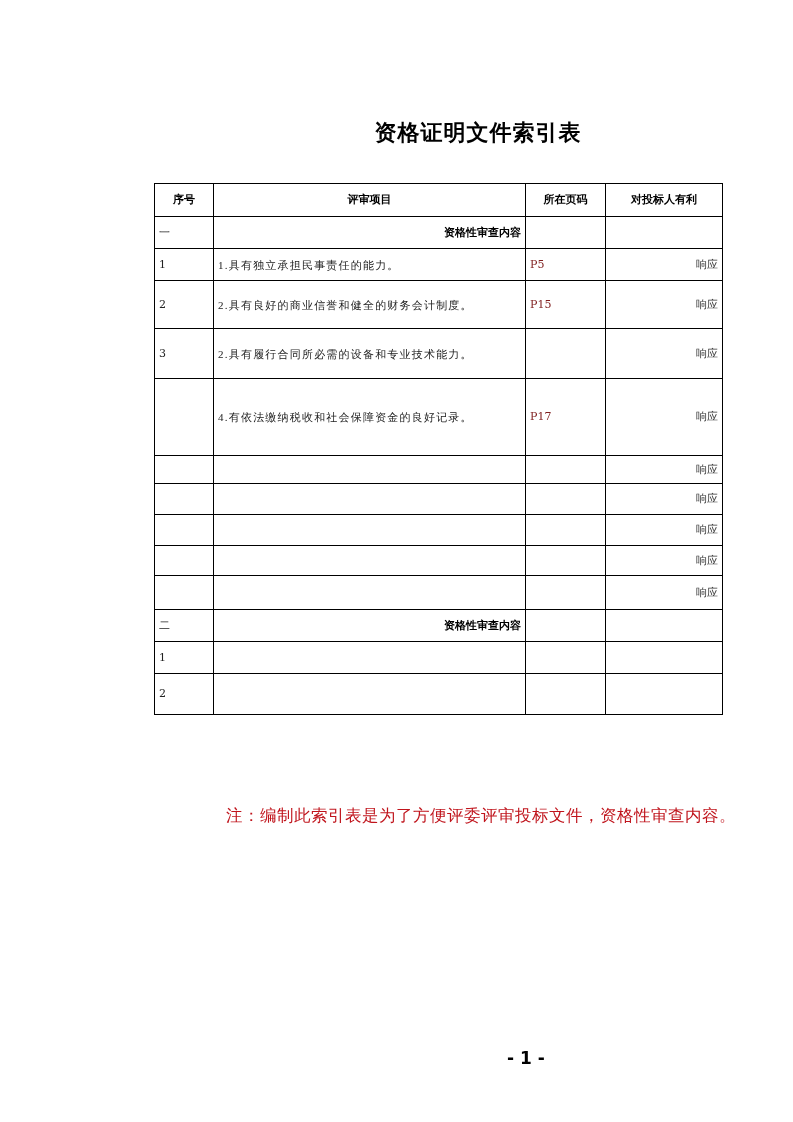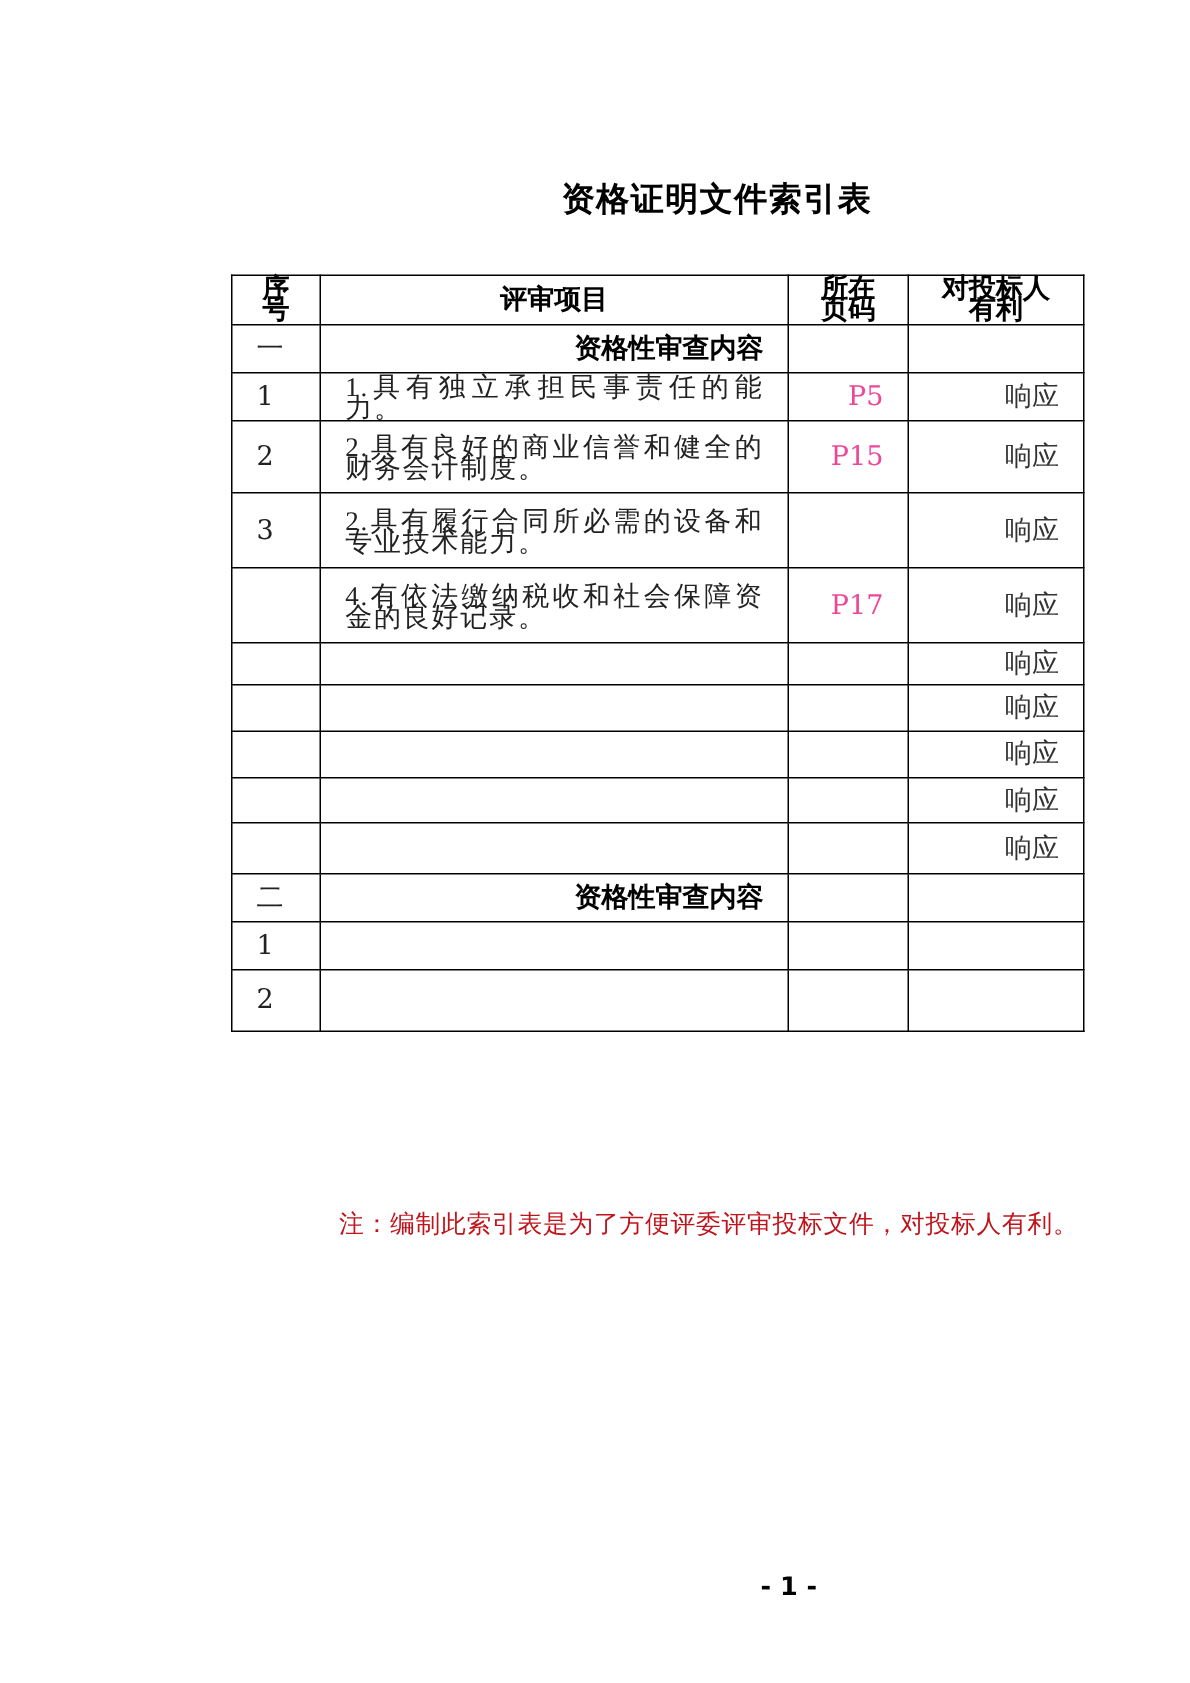--- a/index.html
+++ b/index.html
@@ -3,29 +3,29 @@
 <meta charset="utf-8">
 <style>
   html, body { margin: 0; padding: 0; background: #ffffff; }
   body { width: 793px; height: 1122px; position: relative; overflow: hidden;
          font-family: "DejaVu Serif", "Liberation Serif", serif; color: #000; }
   .title { position: absolute; left: 0; width: 956px; top: 118px; text-align: center;
            font-family: "DejaVu Sans", "Liberation Sans", sans-serif; font-weight: bold;
            font-size: 22px; letter-spacing: 1px; }
   table.idx { position: absolute; left: 154px; top: 183px; border-collapse: collapse;
               table-layout: fixed; width: 569px; }
-  table.idx td { border: 1.3px solid #000; padding: 0 16px; font-size: 18px; vertical-align: middle;
+  table.idx td { border: 1.3px solid #000; padding: 0 4px; font-size: 11px; vertical-align: middle;
                  line-height: 14px; }
   .c0 { width: 54px; } .c1 { width: 285px; } .c2 { width: 73px; } .c3 { width: 107px; }
   .hdr td { font-family: "DejaVu Sans", "Liberation Sans", sans-serif; font-weight: bold;
             text-align: center; font-size: 12.5px; }
   .sec { font-family: "DejaVu Sans", "Liberation Sans", sans-serif; font-weight: bold; text-align: right; }
   .num { font-size: 12px; color: #222; }
   .item { text-align: justify; letter-spacing: 1.2px; color: #222; font-family: Liberation Serif, serif; }
-  .page { text-align: right; font-size: 16px; color: #ec4899; }
+  .page { text-align: left; font-size: 16px; color: #7f1d1d; }
   .resp { text-align: right; font-size: 12px; color: #333; }
   .note { position: absolute; left: 172px; top: 803px; width: 570px; color: #c0141c;
           font-size: 16.5px; line-height: 25px; text-indent: 54px; letter-spacing: 0.5px; }
   .pagenum { position: absolute; left: 507px; top: 1048px; font-family: "DejaVu Sans", "Liberation Sans", sans-serif;
              font-size: 17px; font-weight: bold; }
 </style>
 </head>
 <body>
 
 <div class="title">资格证明文件索引表</div>
@@ -61,21 +61,21 @@
         <td class="item">2.具有良好的商业信誉和健全的财务会计制度。</td>
         <td class="page">P15</td>
         <td class="resp">响应</td>
       </tr>
       <tr style="height: 50px;">
         <td class="num">3</td>
         <td class="item">2.具有履行合同所必需的设备和专业技术能力。</td>
         <td class="page"></td>
         <td class="resp">响应</td>
       </tr>
-      <tr style="height: 50px;">
+      <tr style="height: 77px;">
         <td class="num"></td>
         <td class="item">4.有依法缴纳税收和社会保障资金的良好记录。</td>
         <td class="page">P17</td>
         <td class="resp">响应</td>
       </tr>
       <tr style="height: 28px;">
         <td class="num"></td>
         <td class="item"></td>
         <td class="page"></td>
         <td class="resp">响应</td>
@@ -118,15 +118,15 @@
       </tr>
       <tr style="height: 41px;">
         <td class="num">2</td>
         <td class="item"></td>
         <td class="page"></td>
         <td class="resp"></td>
       </tr>
     </tbody>
 </table>
 
-<div class="note">注：编制此索引表是为了方便评委评审投标文件，对投标人有利。</div>
+<div class="note">注：编制此索引表是为了方便评委评审投标文件，资格性审查内容。</div>
 
 <div class="pagenum">- 1 -</div>
 
 </body></html>

